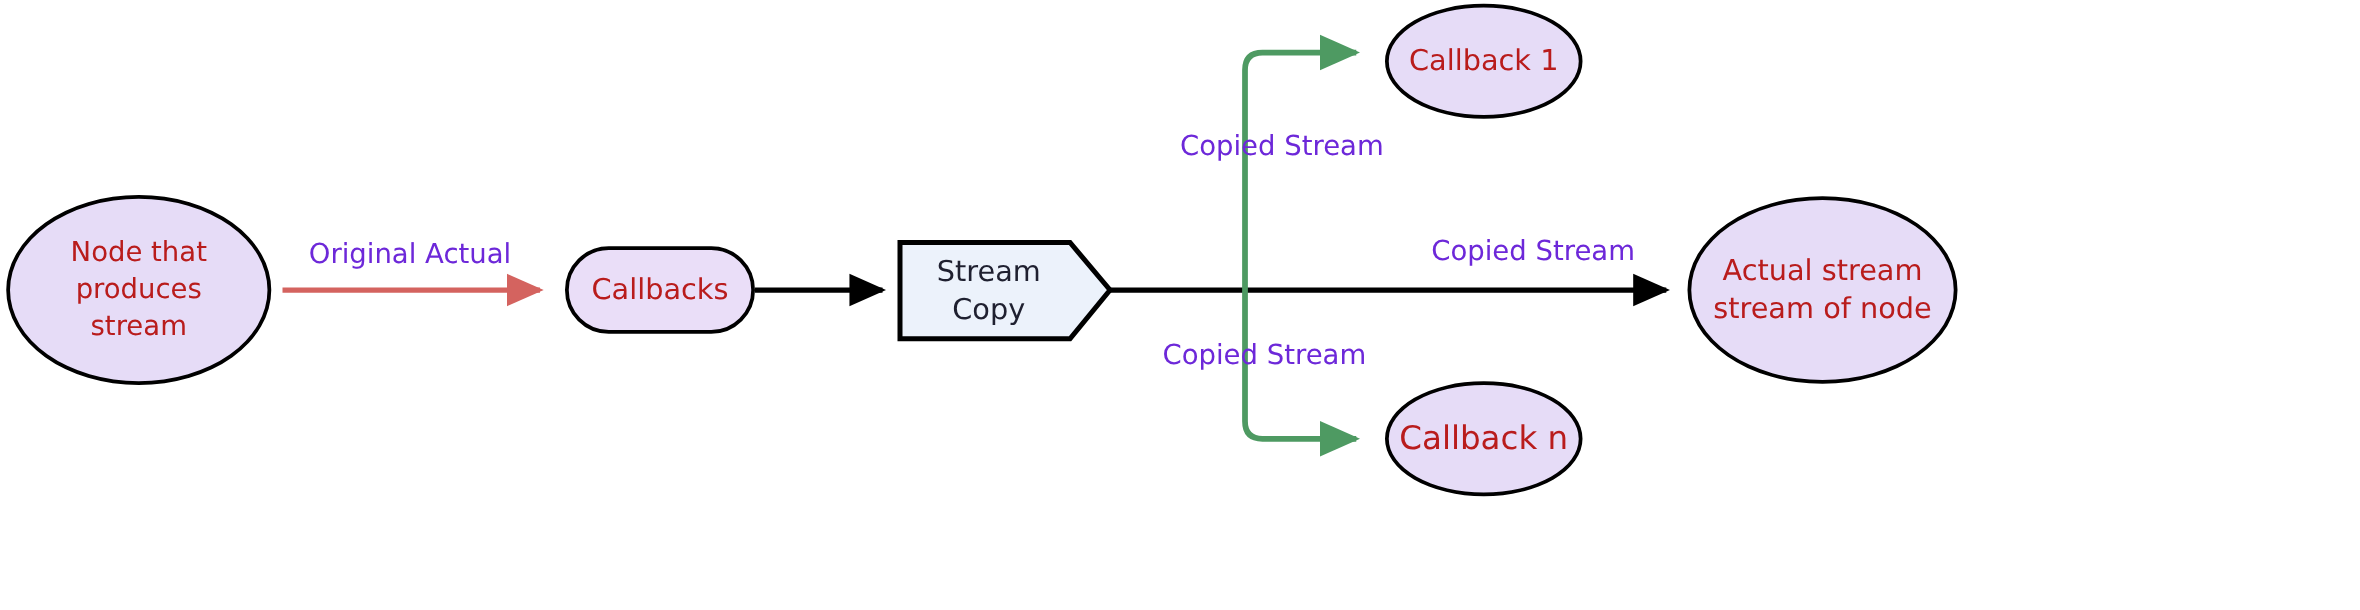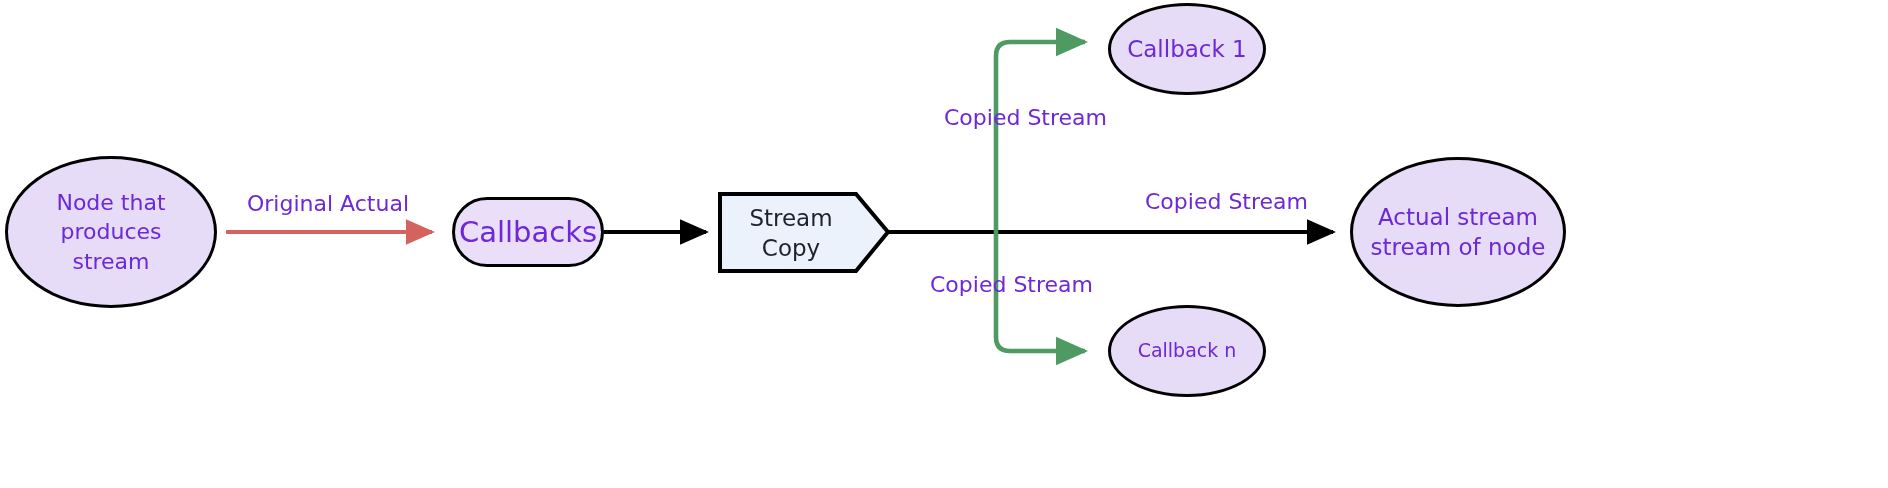--- a/index.html
+++ b/index.html
@@ -21,21 +21,21 @@
     top: 0;
     width: 1888px;
     height: 488px;
   }
   .node {
     position: absolute;
     display: flex;
     align-items: center;
     justify-content: center;
     text-align: center;
-    color: #6d28d9;
+    color: #b91c1c;
     line-height: 1.32;
     box-sizing: border-box;
   }
   .ellipse {
     background: #E6DCF7;
     border: 3.2px solid #000000;
     border-radius: 50%;
   }
   .stadium {
     background: #EADEF8;
@@ -110,29 +110,29 @@
     <div class="flag-text" style="font-size:23px;">Stream
 Copy</div>
   </div>
 
   <div class="node ellipse" style="left:5px; top:156px; width:212px; height:152px; font-size:22px;">
     <span class="node-label">Node that
 produces
 stream</span>
   </div>
 
-  <div class="node stadium" style="left:452px; top:197px; width:152px; height:70px; font-size:29px;">
+  <div class="node stadium" style="left:452px; top:197px; width:152px; height:70px; font-size:23px;">
     <span class="node-label">Callbacks</span>
   </div>
 
   <div class="node ellipse" style="left:1108px; top:3px; width:158px; height:92px; font-size:23px;">
     <span class="node-label">Callback 1</span>
   </div>
 
-  <div class="node ellipse" style="left:1108px; top:305px; width:158px; height:92px; font-size:19px;text-align:center;">
+  <div class="node ellipse" style="left:1108px; top:305px; width:158px; height:92px; font-size:26px;text-align:center;">
     <span class="node-label">Callback n</span>
   </div>
 
   <div class="node ellipse" style="left:1350px; top:157px; width:216px; height:150px; font-size:23px;">
     <span class="node-label">Actual stream
 stream of node</span>
   </div>
 
   <div class="edge-label" style="left:247px; top:193px; font-size:22px;">Original Actual</div>
 

